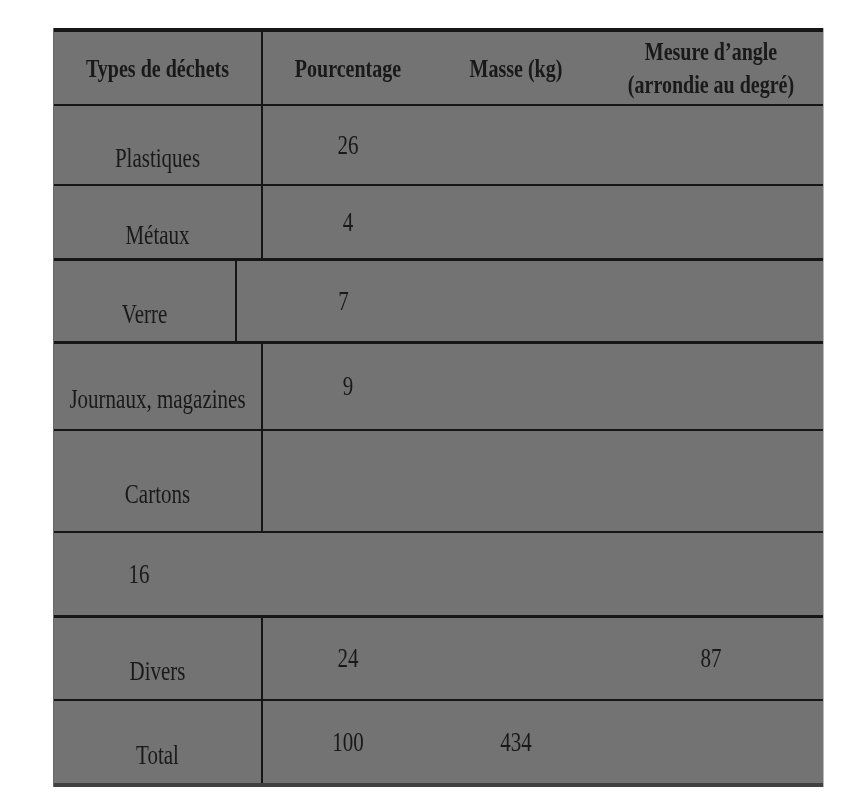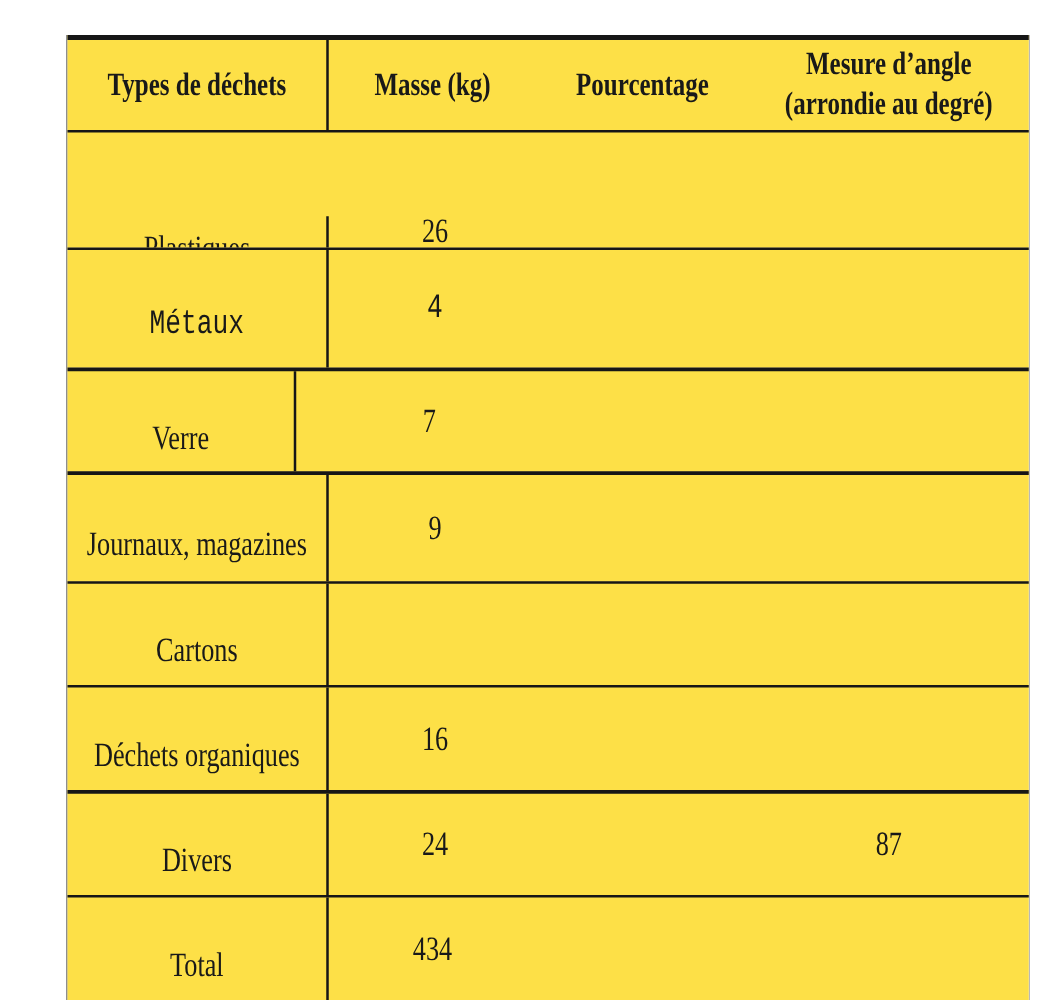--- a/index.html
+++ b/index.html
@@ -17,40 +17,40 @@
     top: 28px;
     width: 769px;
     border-left: 1px solid #6a6a6a;
     border-right: 1px solid #b8b8b8;
   }
   .row {
     display: flex;
     box-sizing: border-box;
     border-top-style: solid;
     border-top-color: #161616;
-    background: #fde047;
+    background: #737373;
   }
   .c {
     box-sizing: border-box;
     display: flex;
     align-items: center;
     justify-content: center;
     overflow: hidden;
   }
   .c1 { width: 209px; border-right: 2px solid #161616; }
   .c2 { width: 170px; }
   .c3 { width: 166px; }
   .c4 { width: 224px; }
 
   .rh { height: 76px; border-top-width: 4px; }
-  .r1 { height: 94px; border-top-width: 2px; align-items: flex-end; }
-  .r2 { height: 96px; border-top-width: 2px; font-family: Liberation Mono, monospace; }
+  .r1 { height: 80px; border-top-width: 2px; }
+  .r2 { height: 74px; border-top-width: 2px; }
   .r3 { height: 83px; border-top-width: 3px; gap: 32px; }
   .r4 { height: 88px; border-top-width: 3px; }
-  .r5 { height: 83px; border-top-width: 2px; }
+  .r5 { height: 102px; border-top-width: 2px; }
   .r6 { height: 84px; border-top-width: 2px; }
   .r7 { height: 84px; border-top-width: 3px; }
   .r8 { height: 88px; border-top-width: 2px; border-bottom: 4px solid #404040; }
 
   .txt {
     display: inline-block;
     font-size: 21px;
     transform: scaleY(1.3);
     white-space: nowrap;
   }
@@ -68,25 +68,25 @@
 </style>
 </head>
 <body>
 
 <div class="table">
 
   <div class="row rh hdr">
     <div class="c c1">
       <span class="txt">Types de déchets</span>
     </div>
+    <div class="c c2">
+      <span class="txt">Pourcentage</span>
+    </div>
     <div class="c c3">
       <span class="txt">Masse (kg)</span>
-    </div>
-    <div class="c c2">
-      <span class="txt">Pourcentage</span>
     </div>
     <div class="c c4">
       <span class="txt angle-hdr">
         <span style="display:block">Mesure d’angle</span>
         <span style="display:block">(arrondie au degré)</span>
       </span>
     </div>
   </div>
 
   <div class="row r1">
@@ -158,23 +158,20 @@
       </div>
     <div class="c c3">
         <span class="txt"></span>
       </div>
     <div class="c c4">
         <span class="txt"></span>
       </div>
   </div>
 
   <div class="row r6">
-    <div class="c c1 label">
-        <span class="txt">Déchets organiques</span>
-      </div>
     <div class="c c2">
         <span class="txt">16</span>
       </div>
     <div class="c c3">
         <span class="txt"></span>
       </div>
     <div class="c c4">
         <span class="txt"></span>
       </div>
   </div>
@@ -191,20 +188,23 @@
       </div>
     <div class="c c4">
         <span class="txt">87</span>
       </div>
   </div>
 
   <div class="row r8">
     <div class="c c1 label">
         <span class="txt">Total</span>
       </div>
+    <div class="c c2">
+        <span class="txt">100</span>
+      </div>
     <div class="c c3">
         <span class="txt">434</span>
       </div>
     <div class="c c4">
         <span class="txt"></span>
       </div>
   </div>
 
 </div>
 

